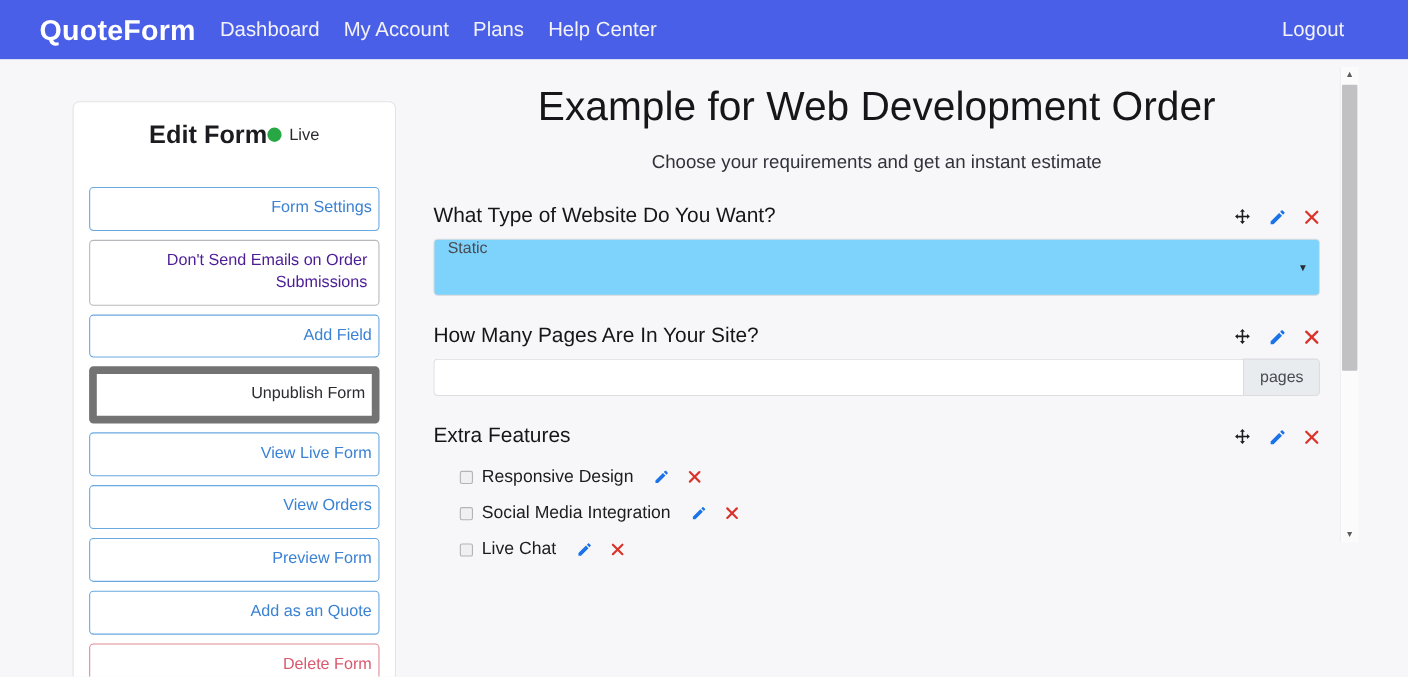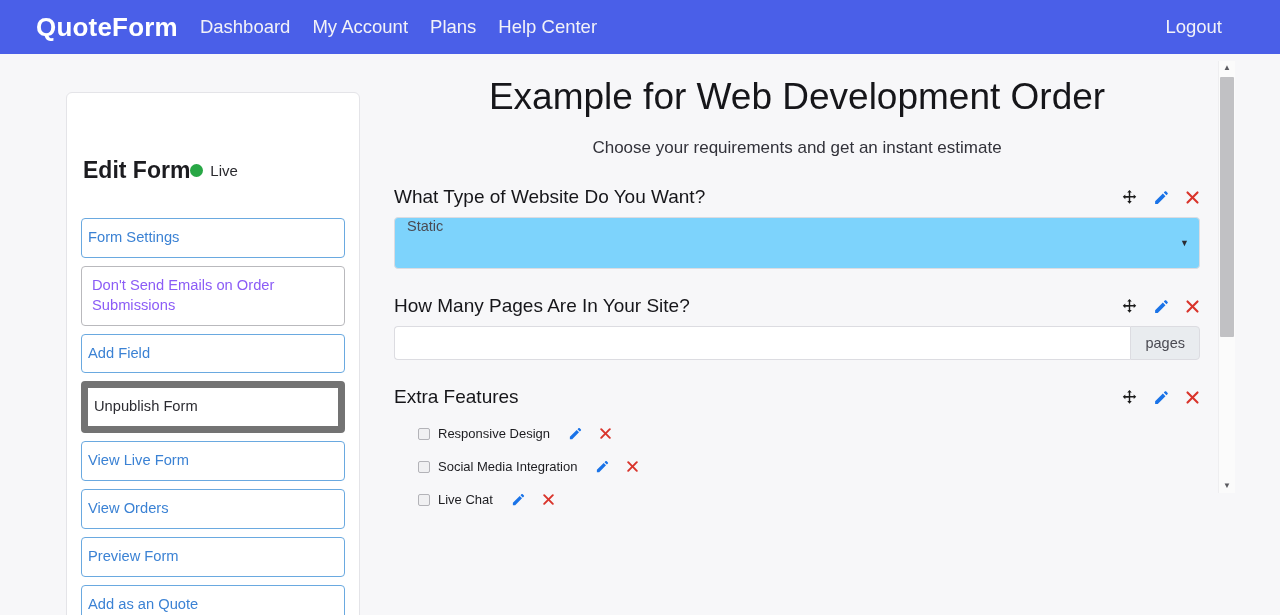--- a/index.html
+++ b/index.html
@@ -66,24 +66,23 @@
   .sidebar-card {
     width: 294px;
     background: #ffffff;
     border: 1px solid #e4e4e8;
     border-radius: 6px;
     padding: 16px 14px 16px 14px;
   }
   .sidebar-head {
     display: flex;
     align-items: center;
-    justify-content: flex-start;
+    justify-content: center;
     padding: 0 2px 0 2px;
     margin-bottom: 34px;
-    margin-top: 48px;
   }
   .sidebar-title {
     font-size: 23px;
     font-weight: bold;
     color: #1c1c20;
   }
   .live-wrap {
     display: flex;
     align-items: center;
     gap: 7px;
@@ -94,32 +93,32 @@
     background: #28a745;
     display: inline-block;
   }
   .live-text {
     font-size: 15px;
     color: #2a2a2e;
   }
   .side-btn {
     display: block;
     width: 100%;
-    text-align: left;
+    text-align: right;
     font-size: 14.7px;
     padding: 9px 6px;
     border-radius: 4px;
     background: #ffffff;
     margin-bottom: 8px;
     cursor: pointer;
     line-height: 1.35;
     font-family: "Liberation Sans", sans-serif;
   }
   .btn-outline-primary { border: 1px solid #6aa9e0; color: #3b82d4; }
-  .btn-outline-muted   { border: 1px solid #b9b9bd; color: #8b5cf6; }
+  .btn-outline-muted   { border: 1px solid #b9b9bd; color: #4c1d95; }
   .btn-outline-dark    { border: 7px solid #737373; color: #2b2b31; }
   .btn-outline-danger  { border: 1px solid #e08a96; color: #d9596e; }
   .side-btn.tall { padding: 9px 10px; }
 
   
   .main-col {
     flex: 1;
     padding: 20px 80px 0 34px;
     position: relative;
     overflow: hidden;
@@ -230,21 +229,21 @@
   }
   .cb {
     width: 12px; height: 12px;
     border: 1px solid #b3b3b8;
     background: #f0f0f2;
     border-radius: 2px;
     flex: 0 0 12px;
     cursor: pointer;
   }
   .check-label {
-    font-size: 13px;
+    font-size: 16px;
     color: #1c1c20;
     margin-left: -2px;
     margin-right: 8px;
     white-space: nowrap;
   }
   .check-row .ic { margin-right: 6px; }
 
   
   .scrollbar {
     position: absolute;

